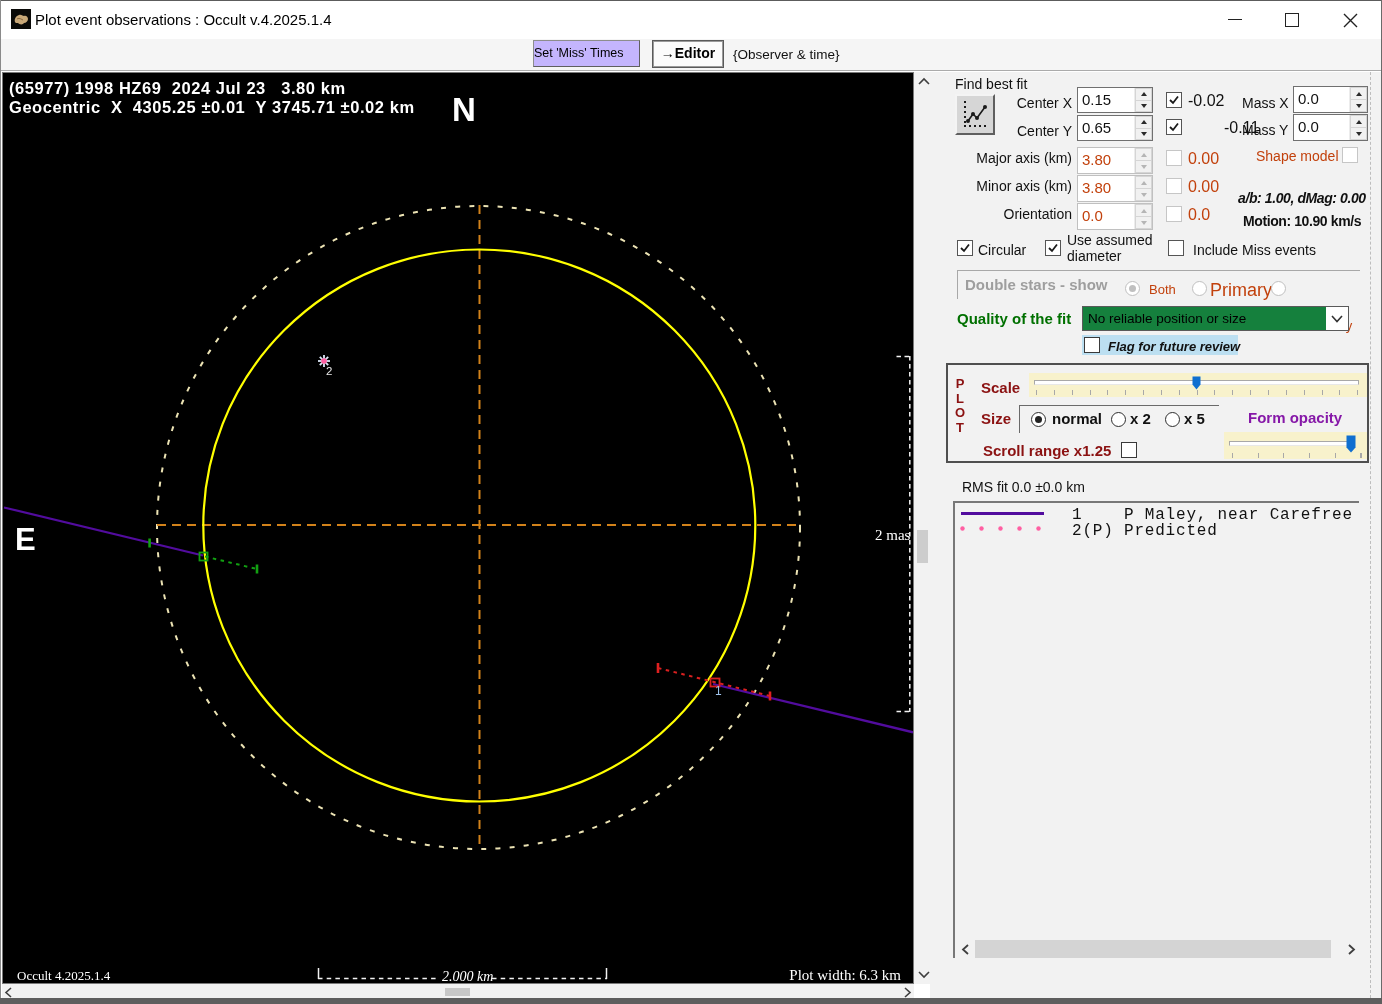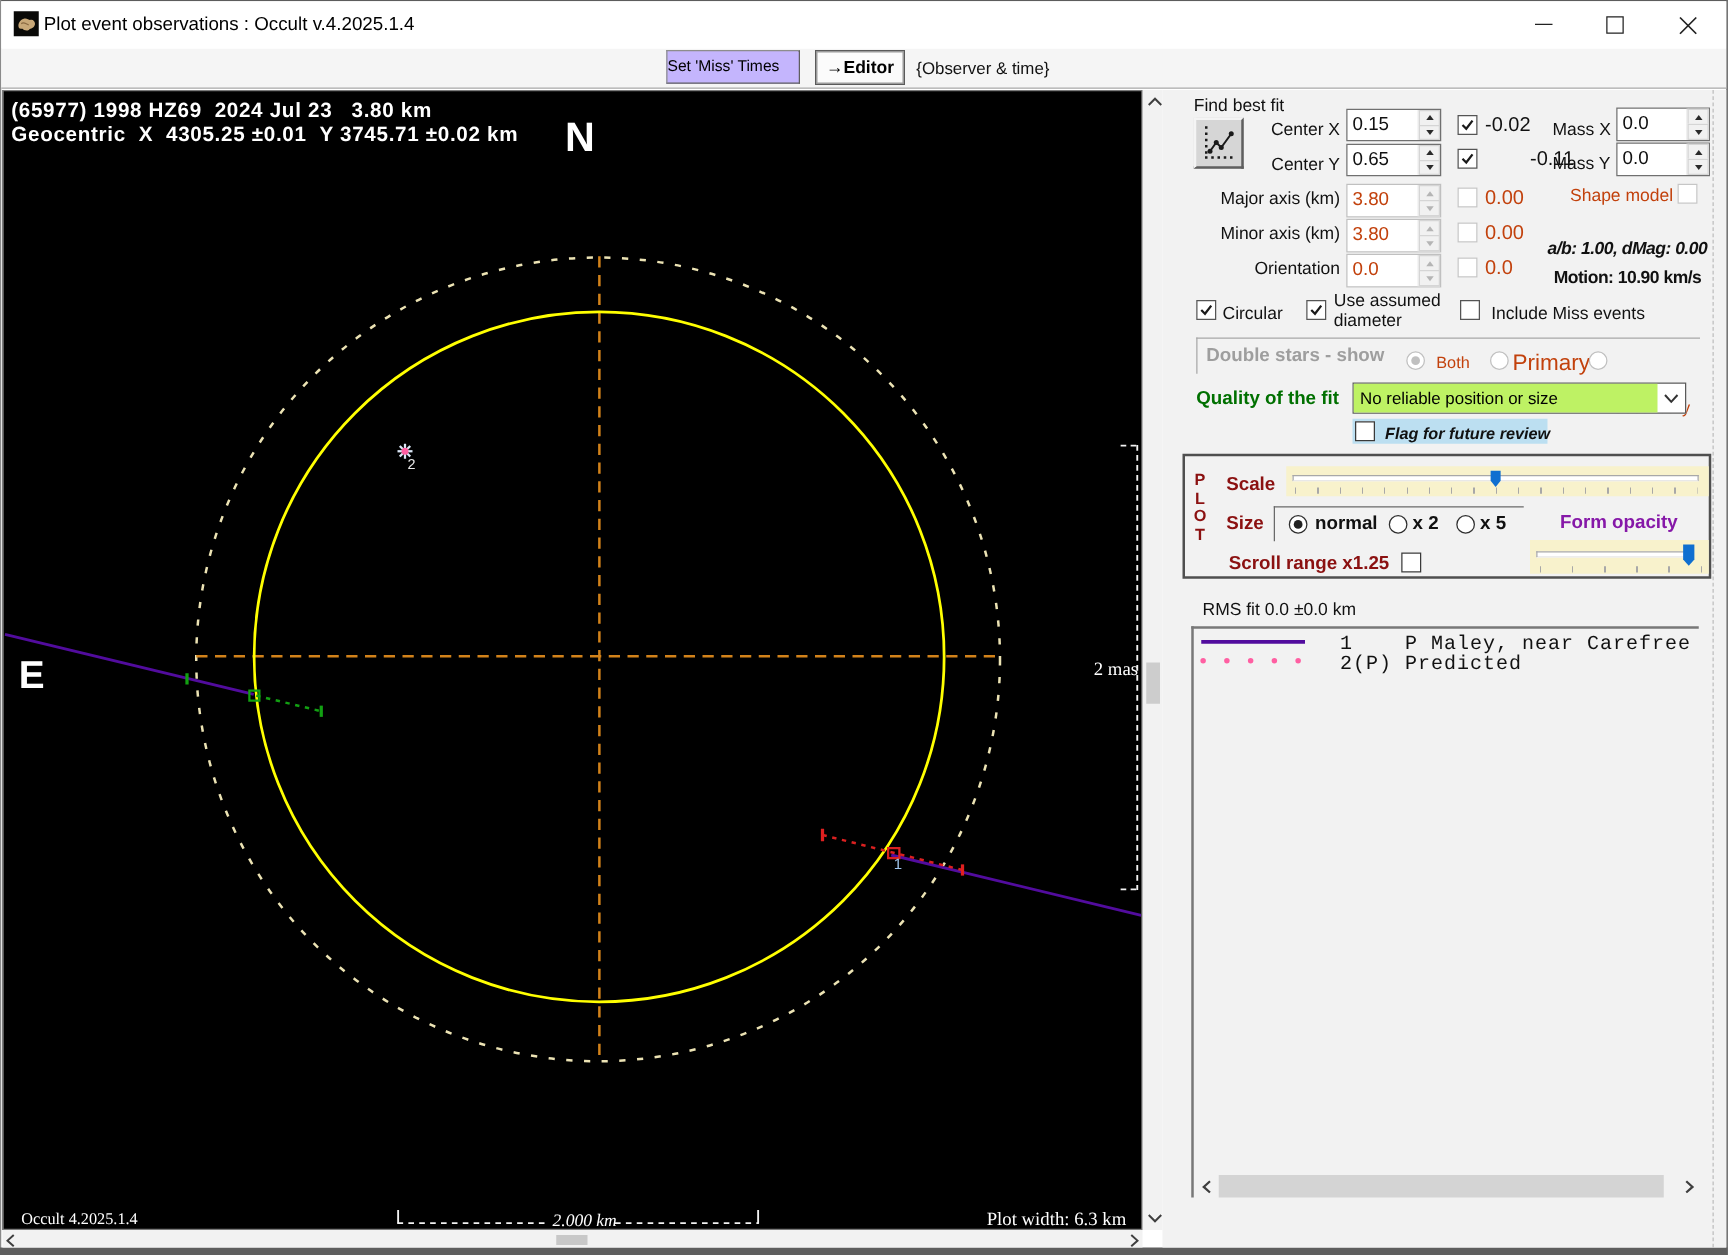--- a/index.html
+++ b/index.html
@@ -284,21 +284,21 @@
       <span class="dot"></span>
     </div>
 <div class="lbl gray" style="left:1149px;top:282px;font-size:13px;">Both</div>
 <div class="rad dis" style="left:1192px;top:281px;"></div>
 <div class="lbl gray" style="left:1210px;top:282px;font-size:18px;">Primary</div>
 <div class="rad dis" style="left:1271px;top:281px;"></div>
 <div class="lbl gray" style="left:1290px;top:282px;font-size:13px;margin-top:36px;">Secondary</div>
 
 <div class="lbl b" style="left:957px;top:311px;font-size:15px;color:#007000;">Quality of the fit</div>
 <div class="abs" style="left:1082px;top:306px;width:267px;height:25px;border:1px solid #5a5a5a;background:#fff;box-sizing:border-box;display:flex;">
-  <div style="flex:1;background:#bef264;font-size:13.5px;color:#000;padding:4px 0 12px 5px;">No reliable position or size</div>
+  <div style="flex:1;background:#15803d;font-size:13.5px;color:#000;padding:4px 0 12px 5px;">No reliable position or size</div>
   <div style="width:22px;display:flex;align-items:center;justify-content:center;">
         <svg width="12" height="8">
           <path d="M1 1 L6 6.5 L11 1" stroke="#333" stroke-width="1.6" fill="none"></path>
         </svg>
       </div>
 </div>
 <div class="abs" style="left:1082px;top:335px;width:156px;height:20px;background:#bcdff1;"></div>
 <div class="cb" style="left:1084px;top:337px;border-color:#3a3a3a;"></div>
 <div class="lbl b" style="left:1108px;top:339px;font-style:italic;font-size:13px;">Flag for future review</div>
 

